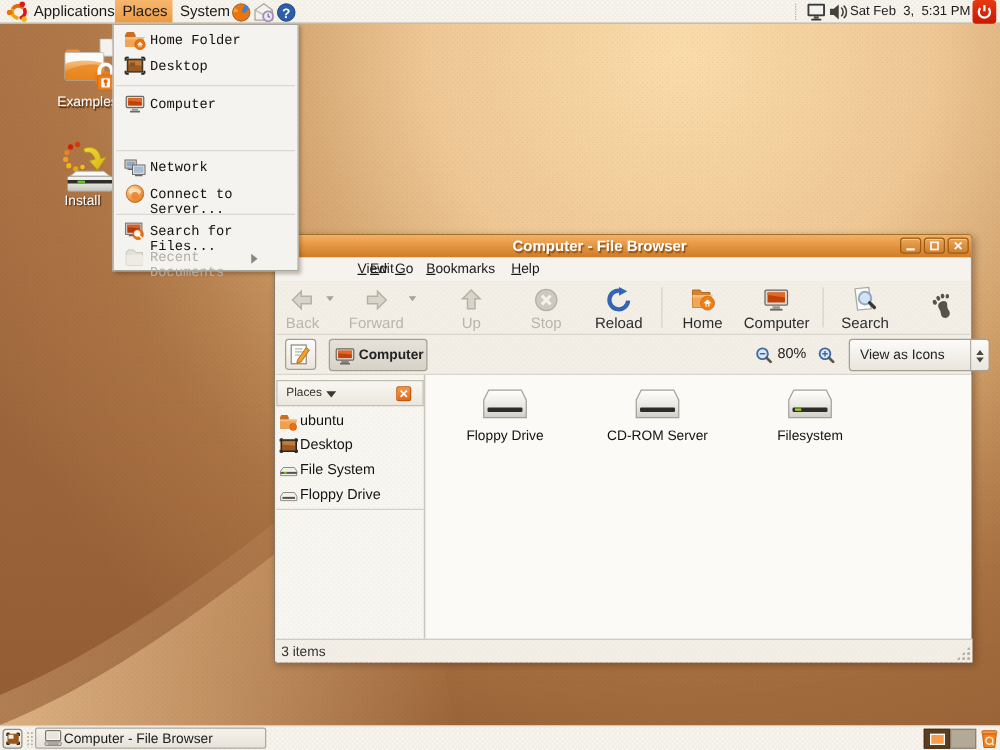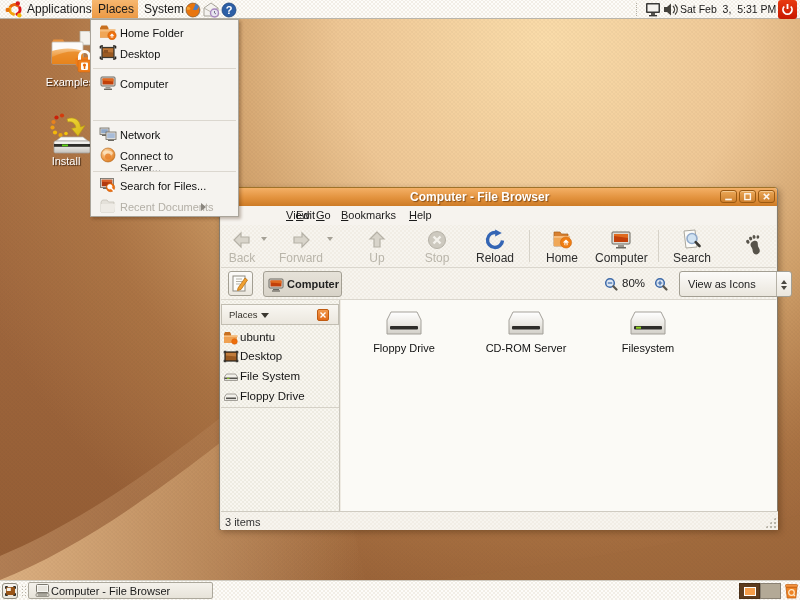--- a/index.html
+++ b/index.html
@@ -16,21 +16,21 @@
   font-size:12px; color:#1a1a1a; }
 .pitem { position:absolute; top:0; height:18px; line-height:18px; }
 #places-hl { position:absolute; left:92px; top:0; width:46px; height:18px;
   background:linear-gradient(#f7b76f,#ec9a45); }
 .picon { position:absolute; top:2px; }
 
 
 #pmenu { position:absolute; left:90px; top:19px; width:149px; height:198px;
   background:#f5f3ef; border:1px solid #a9a49a; z-index:60;
   box-shadow:2px 2px 3px rgba(60,30,5,0.3); font-size:11px; color:#111; }
-.mi { position:absolute; left:1px; width:123px; height:21px; }
+.mi { position:absolute; left:1px; width:123px; height:21px;font-family:Liberation Mono, monospace; }
 .mi .txt { position:absolute; left:28px; top:4.5px; }
 .mi svg { position:absolute; left:7px; top:2px; }
 .msep { position:absolute; left:2px; width:143px; border-top:1px solid #dbd7cf; }
 
 
 .dlabel { position:absolute; color:#fff; font-size:11px; text-align:center;
   text-shadow:1px 1px 1px rgba(40,20,5,0.85); }
 
 
 #win { position:absolute; left:219px; top:187px; width:559px; height:343px;

